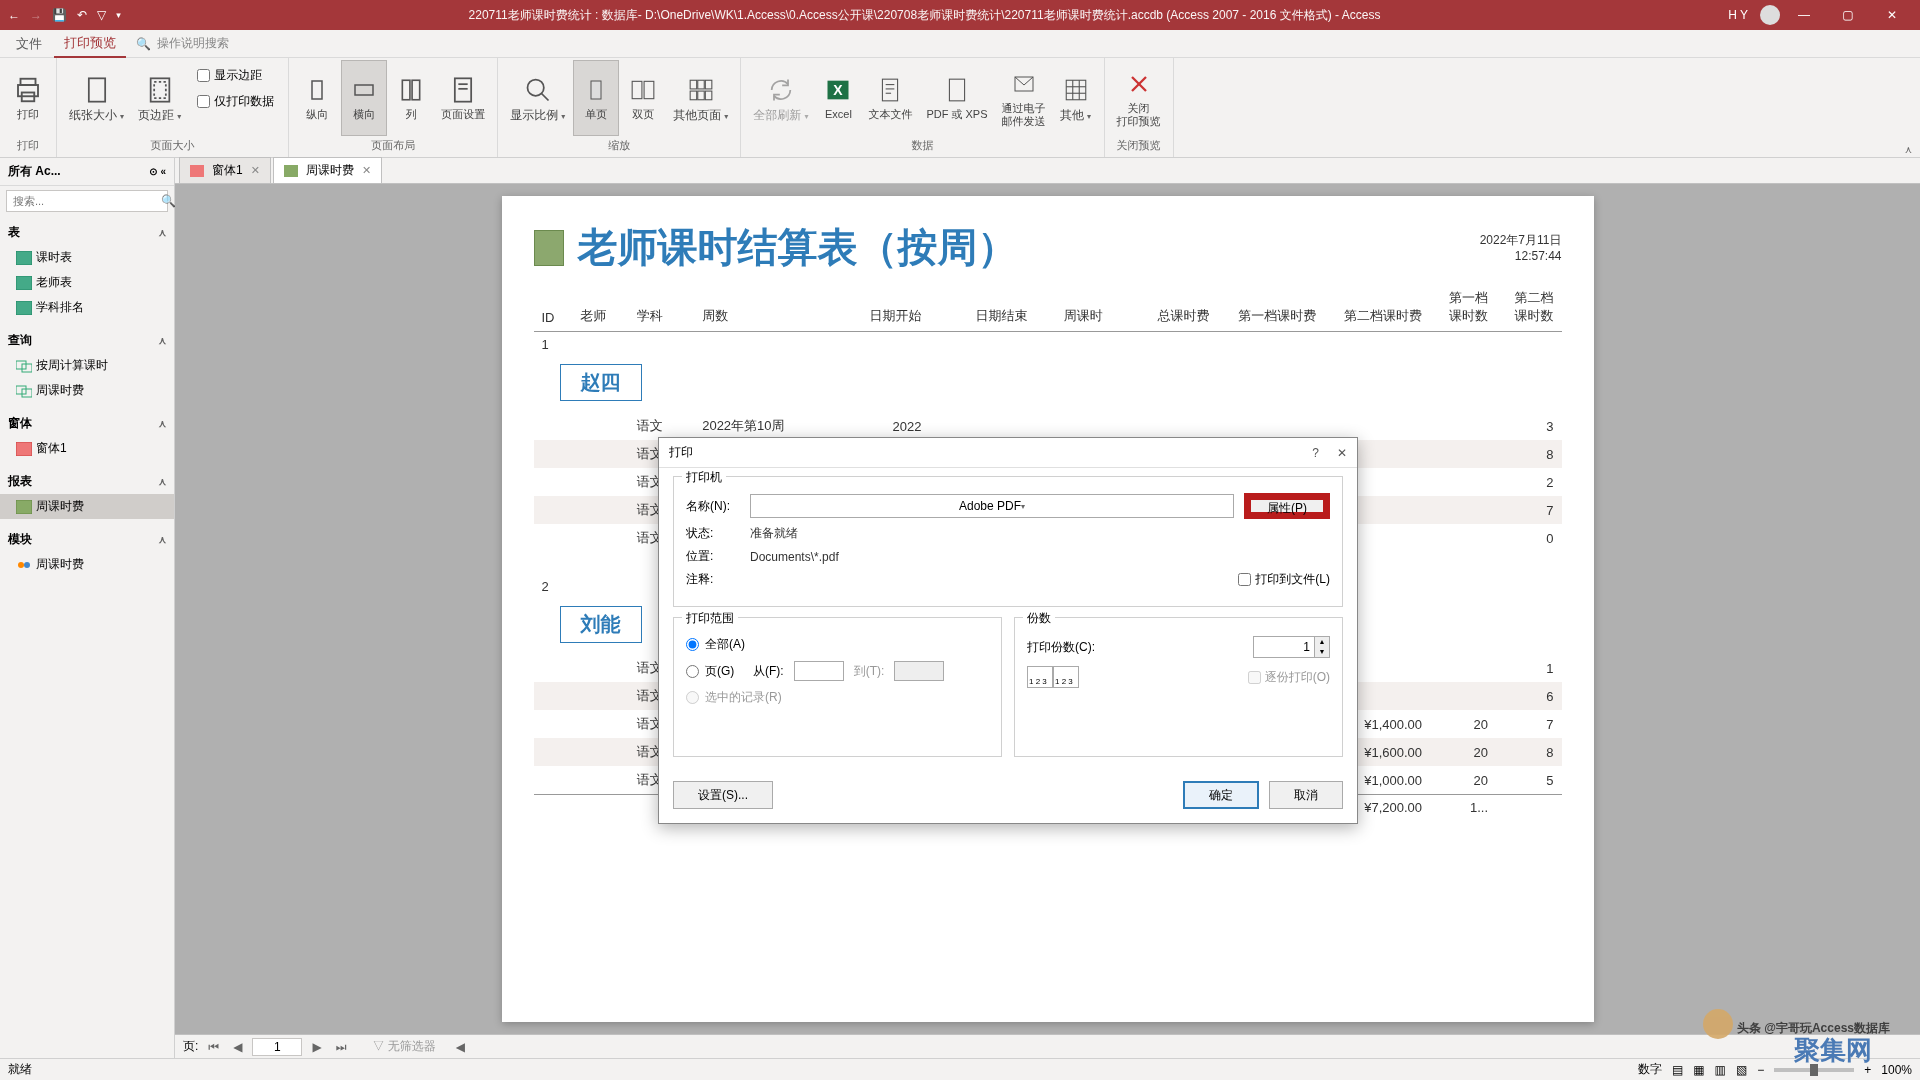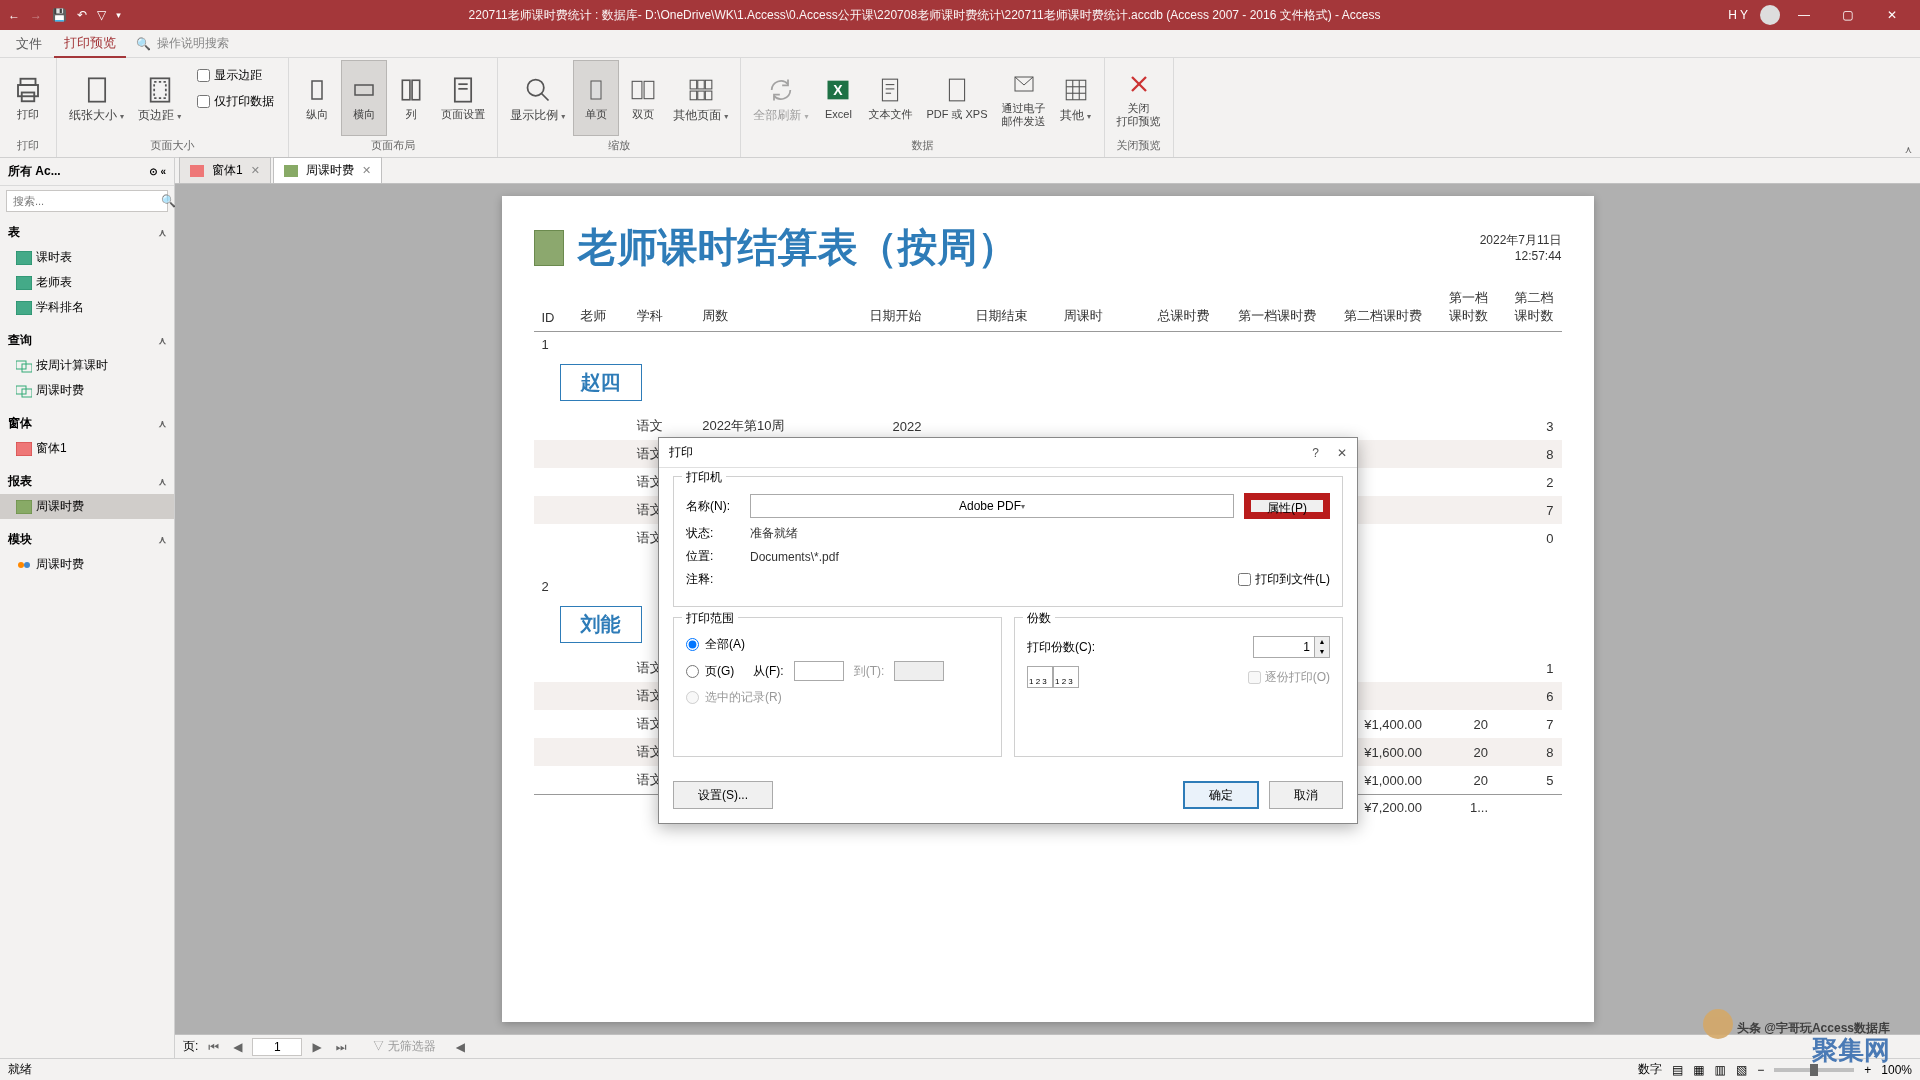--- a/index.html
+++ b/index.html
@@ -90,21 +90,21 @@
 .spin input{width:60px;border:0;text-align:right;padding:0 4px;outline:0}
 .spin .sbtns{display:flex;flex-direction:column;border-left:1px solid #aaa}
 .spin .sbtns span{width:14px;height:10px;font-size:7px;text-align:center;cursor:pointer;line-height:10px;background:#eee}
 .collate-img{display:flex;align-items:center}
 .collate-stack{width:26px;height:22px;border:1px solid #aaa;position:relative;font-size:8px;display:flex;align-items:flex-end;padding:1px}
 .dlg-foot{display:flex;justify-content:space-between;padding:0 14px 14px}
 .dlg-foot .r{display:flex;gap:10px}
 .btn-ok{border:2px solid #2e7cb8;background:#eaf2fa;height:28px;padding:0 24px;cursor:pointer}
 .btn-def{border:1px solid #aaa;background:#f0f0f0;height:28px;padding:0 24px;cursor:pointer}
 .watermark{position:absolute;right:30px;bottom:40px;font-size:32px;font-weight:700;color:#333;opacity:.9;z-index:50;pointer-events:none}
-.watermark2{position:absolute;right:30px;bottom:12px;font-size:26px;font-weight:700;color:#4a7ab5;z-index:50;pointer-events:none}
+.watermark2{position:absolute;right:48px;bottom:12px;font-size:26px;font-weight:700;color:#4a7ab5;z-index:50;pointer-events:none}
 .wm-avatar{display:inline-block;width:30px;height:30px;border-radius:50%;background:#d4a868;vertical-align:middle;margin-right:4px}
 svg{display:block}
 </style>
 </head>
 <body>
 
 <div class="titlebar">
   <div class="tb-left">
     <span>←</span>
     <span style="opacity:.4">→</span>

